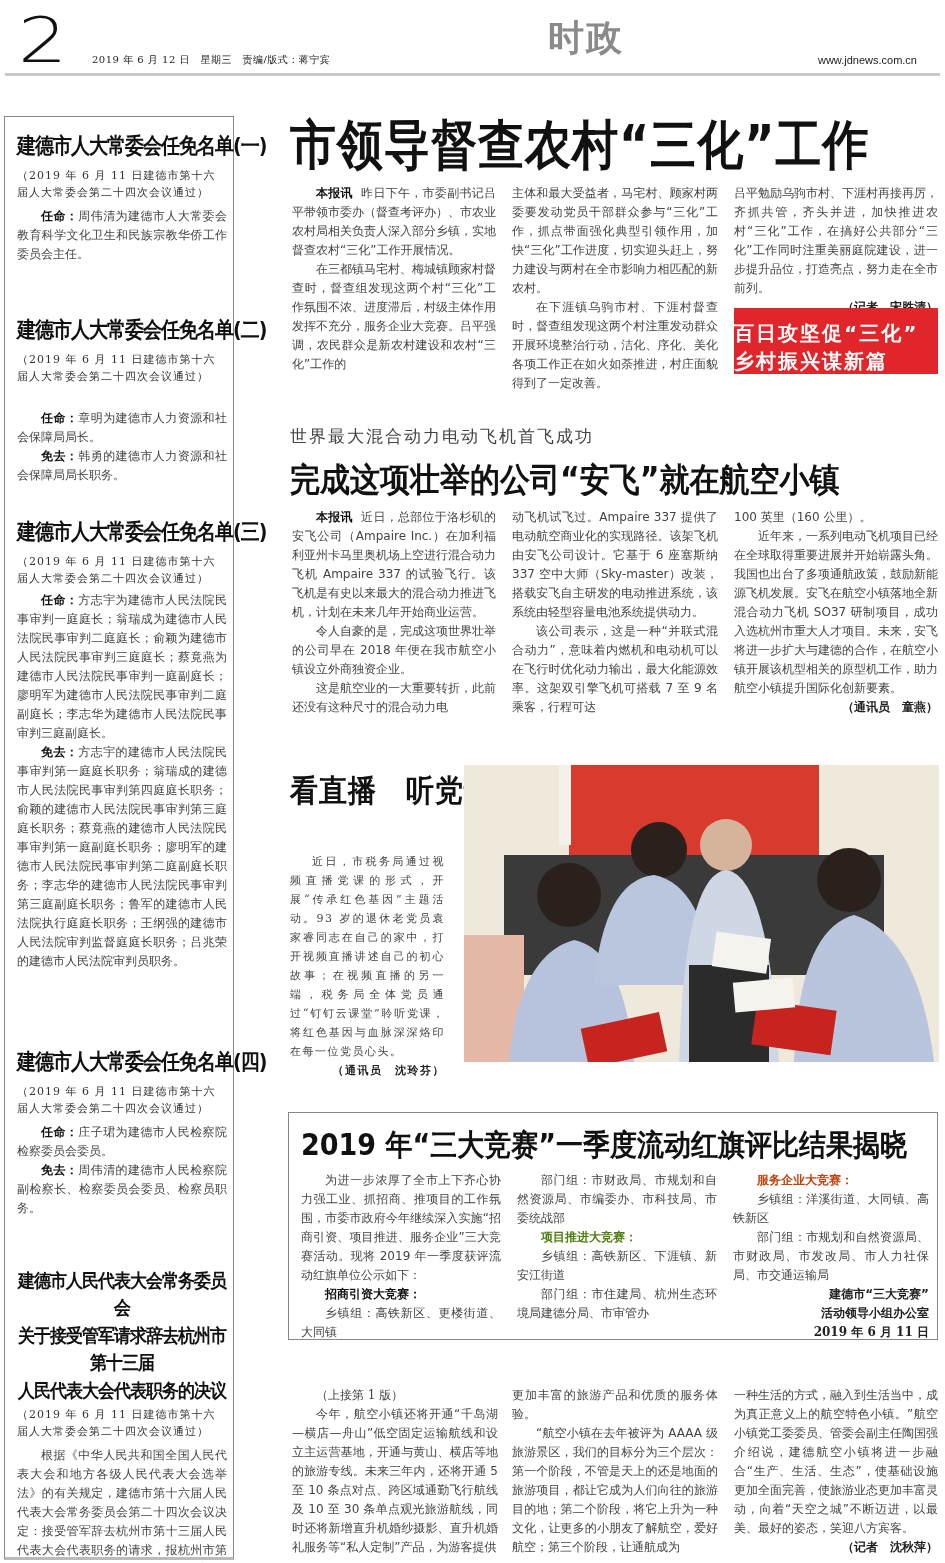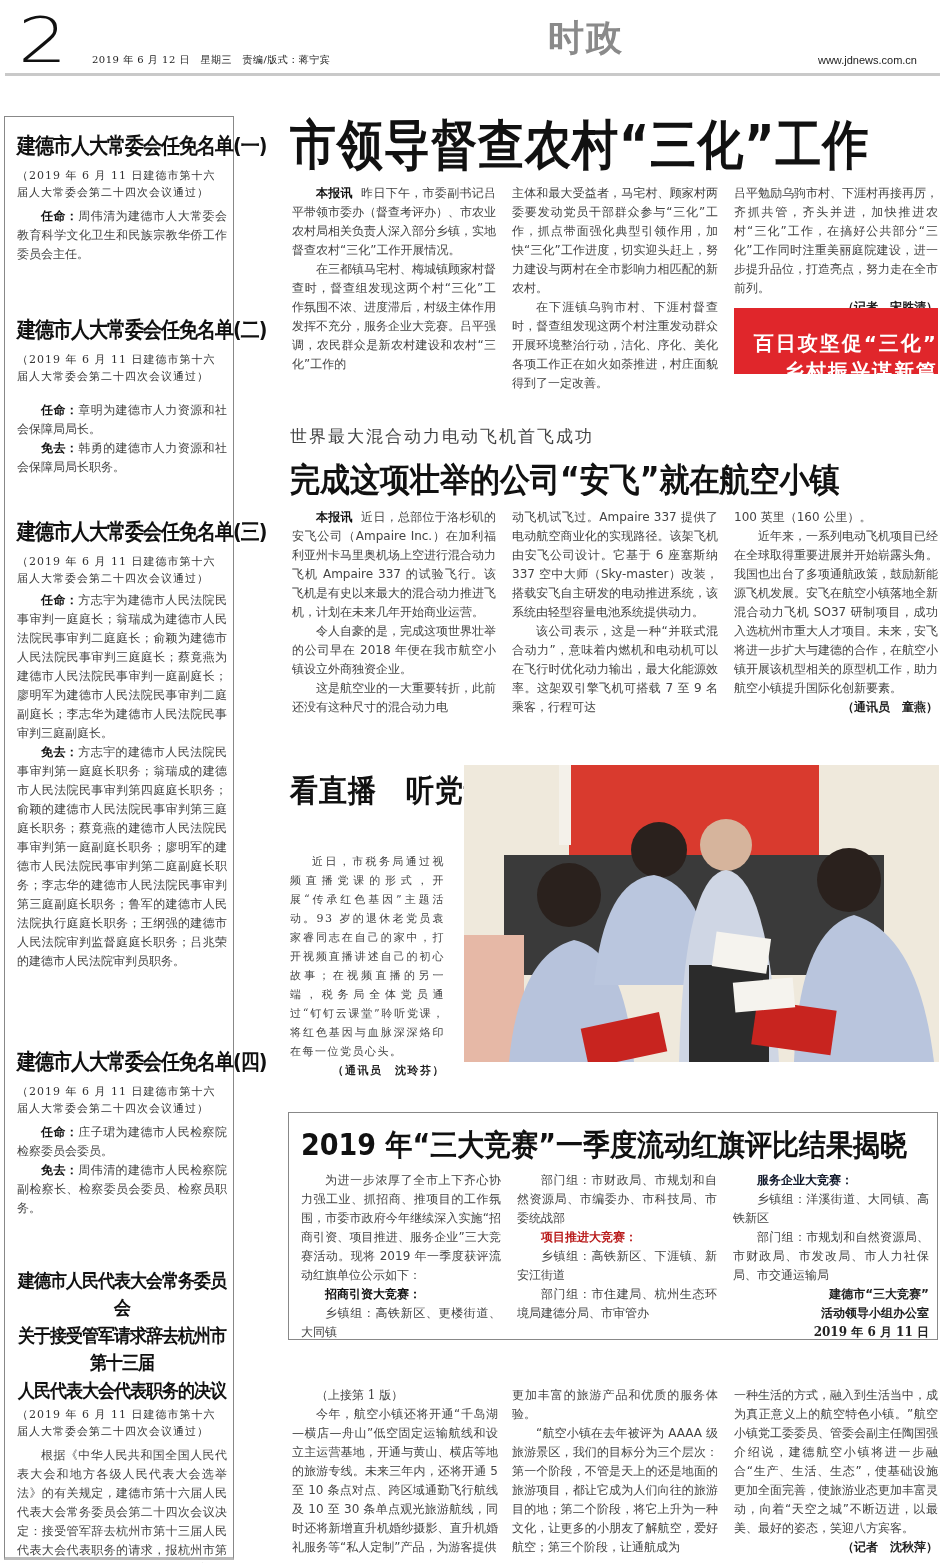--- a/index.html
+++ b/index.html
@@ -23,21 +23,21 @@
   .notice p b { color: #111; }
   .notice h2.center { text-align: center; white-space: normal; font-size: 17px; line-height: 25px; letter-spacing: -1px; transform: scaleY(1.1); }
 
   
   .h1-main { position: absolute; left: 290px; top: 110px; font-size: 46px; font-weight: bold; color: #111; letter-spacing: 1px; white-space: nowrap; transform: scaleY(1.15); transform-origin: top; }
   .col { position: absolute; font-size: 12px; line-height: 19px; color: #444; text-align: justify; }
   .col p { text-indent: 2em; }
   .col p.noind { text-indent: 0; }
   .col b { color: #111; }
   .byline { text-align: right; font-weight: bold; color: #222; }
-  .red-banner { position: absolute; left: 734px; top: 308px; width: 204px; height: 66px; background: #e0262b; color: #fff; font-size: 20px; font-weight: bold; letter-spacing: 2px; text-align: right; line-height: 28px; padding-top: 21px; }
+  .red-banner { position: absolute; left: 734px; top: 308px; width: 204px; height: 66px; background: #e0262b; color: #fff; font-size: 20px; font-weight: bold; letter-spacing: 2px; text-align: left; line-height: 28px; padding-top: 11px; }
 
   
   .kicker { position: absolute; left: 290px; top: 425px; font-family: "DejaVu Serif", serif; font-size: 17px; color: #444; letter-spacing: 2px; }
   .h1-2 { position: absolute; left: 290px; top: 458px; font-size: 30px; font-weight: bold; color: #111; white-space: nowrap; transform: scaleY(1.1); transform-origin: top; }
 
   
   .h1-3 { position: absolute; left: 290px; top: 770px; font-size: 28px; font-weight: bold; color: #111; letter-spacing: 1px; white-space: pre; transform: scaleY(1.1); transform-origin: top; }
   .photo { position: absolute; left: 464px; top: 765px; width: 475px; height: 297px; overflow: hidden; background: #ede8df; }
   .col-serif { font-family: "DejaVu Serif", serif; font-size: 11px; line-height: 19px; letter-spacing: 1.5px; }
 
@@ -60,21 +60,21 @@
 <div class="sidebar">
   <div class="notice" style="top:14px">
     <h2>建德市人大常委会任免名单(一)</h2>
     <div class="sub">（2019 年 6 月 11 日建德市第十六届人大常委会第二十四次会议通过）</div>
     <p style="margin-top:6px"><b>任命：</b><span>周伟清为建德市人大常委会教育科学文化卫生和民族宗教华侨工作委员会主任。</span></p>
   </div>
 
   <div class="notice" style="top:198px">
     <h2>建德市人大常委会任免名单(二)</h2>
     <div class="sub">（2019 年 6 月 11 日建德市第十六届人大常委会第二十四次会议通过）</div>
-    <p style="margin-top:16px"><b>任命：</b><span>章明为建德市人力资源和社会保障局局长。</span></p>
+    <p style="margin-top:24px"><b>任命：</b><span>章明为建德市人力资源和社会保障局局长。</span></p>
     <p><b>免去：</b><span>韩勇的建德市人力资源和社会保障局局长职务。</span></p>
   </div>
 
   <div class="notice" style="top:400px">
     <h2>建德市人大常委会任免名单(三)</h2>
     <div class="sub">（2019 年 6 月 11 日建德市第十六届人大常委会第二十四次会议通过）</div>
     <p style="margin-top:4px"><b>任命：</b><span>方志宇为建德市人民法院民事审判一庭庭长；翁瑞成为建德市人民法院民事审判二庭庭长；俞颖为建德市人民法院民事审判三庭庭长；蔡竟燕为建德市人民法院民事审判一庭副庭长；廖明军为建德市人民法院民事审判二庭副庭长；李志华为建德市人民法院民事审判三庭副庭长。</span></p>
     <p><b>免去：</b><span>方志宇的建德市人民法院民事审判第一庭庭长职务；翁瑞成的建德市人民法院民事审判第四庭庭长职务；俞颖的建德市人民法院民事审判第三庭庭长职务；蔡竟燕的建德市人民法院民事审判第一庭副庭长职务；廖明军的建德市人民法院民事审判第二庭副庭长职务；李志华的建德市人民法院民事审判第三庭副庭长职务；鲁军的建德市人民法院执行庭庭长职务；王纲强的建德市人民法院审判监督庭庭长职务；吕兆荣的建德市人民法院审判员职务。</span></p>
   </div>
 
@@ -167,26 +167,26 @@
 
 <div class="comp-box">
   <div class="comp-title">2019 年“三大竞赛”一季度流动红旗评比结果揭晓</div>
   <div class="col" style="left:12px; top:58px; width:200px;">
     <p>为进一步浓厚了全市上下齐心协力强工业、抓招商、推项目的工作氛围，市委市政府今年继续深入实施“招商引资、项目推进、服务企业”三大竞赛活动。现将 2019 年一季度获评流动红旗单位公示如下：</p>
     <p style="font-weight:bold; color:#111;">招商引资大竞赛：</p>
     <p>乡镇组：高铁新区、更楼街道、大同镇</p>
   </div>
   <div class="col" style="left:228px; top:58px; width:200px;">
     <p>部门组：市财政局、市规划和自然资源局、市编委办、市科技局、市委统战部</p>
-    <p style="font-weight:bold; color:#b91c1c;">项目推进大竞赛：</p>
+    <p style="font-weight:bold; color:#4d7c0f;">项目推进大竞赛：</p>
     <p>乡镇组：高铁新区、下涯镇、新安江街道</p>
     <p>部门组：市住建局、杭州生态环境局建德分局、市审管办</p>
   </div>
   <div class="col" style="left:444px; top:58px; width:196px;">
-    <p style="font-weight:bold; color:#0f172a;">服务企业大竞赛：</p>
+    <p style="font-weight:bold; color:#c2410c;">服务企业大竞赛：</p>
     <p>乡镇组：洋溪街道、大同镇、高铁新区</p>
     <p>部门组：市规划和自然资源局、市财政局、市发改局、市人力社保局、市交通运输局</p>
     <div class="right-align">建德市“三大竞赛”</div>
     <div class="right-align">活动领导小组办公室</div>
     <div class="right-align" style="font-family:'DejaVu Serif',serif;">2019 年 6 月 11 日</div>
   </div>
 </div>
 
 <div class="col" style="left:292px; top:1386px; width:206px;">
   <p style="font-family:'DejaVu Serif',serif;">（上接第 1 版）</p>

